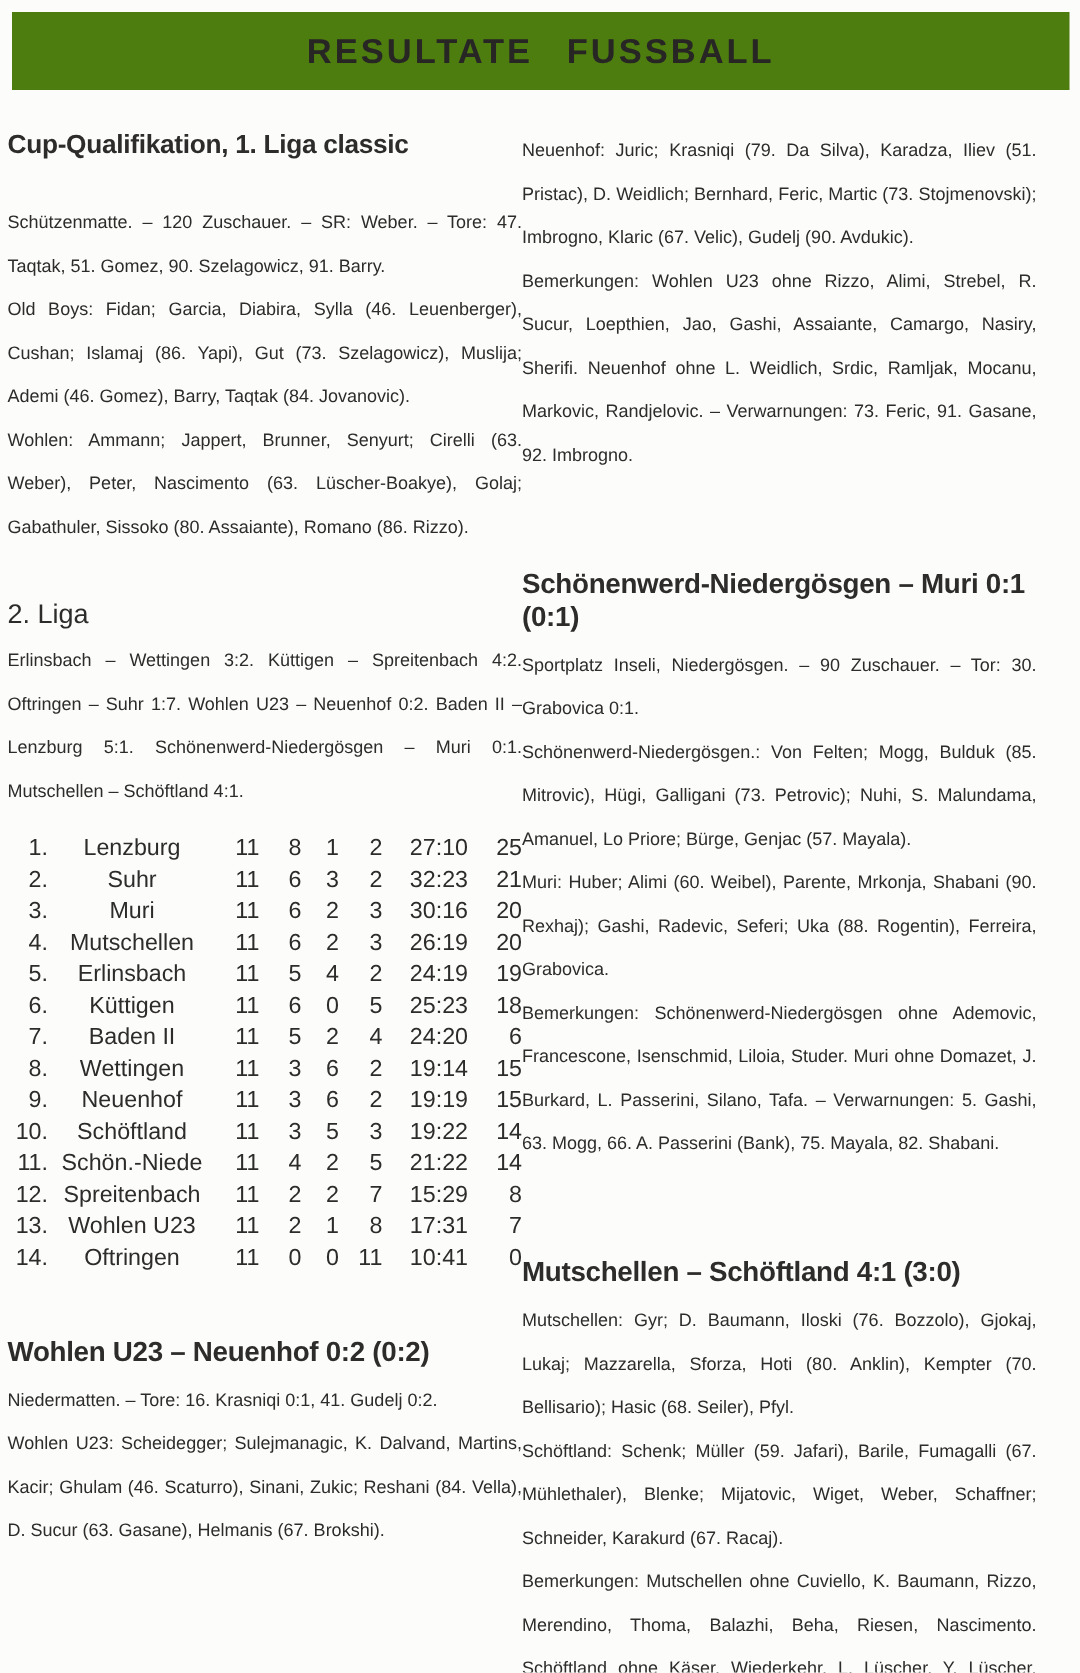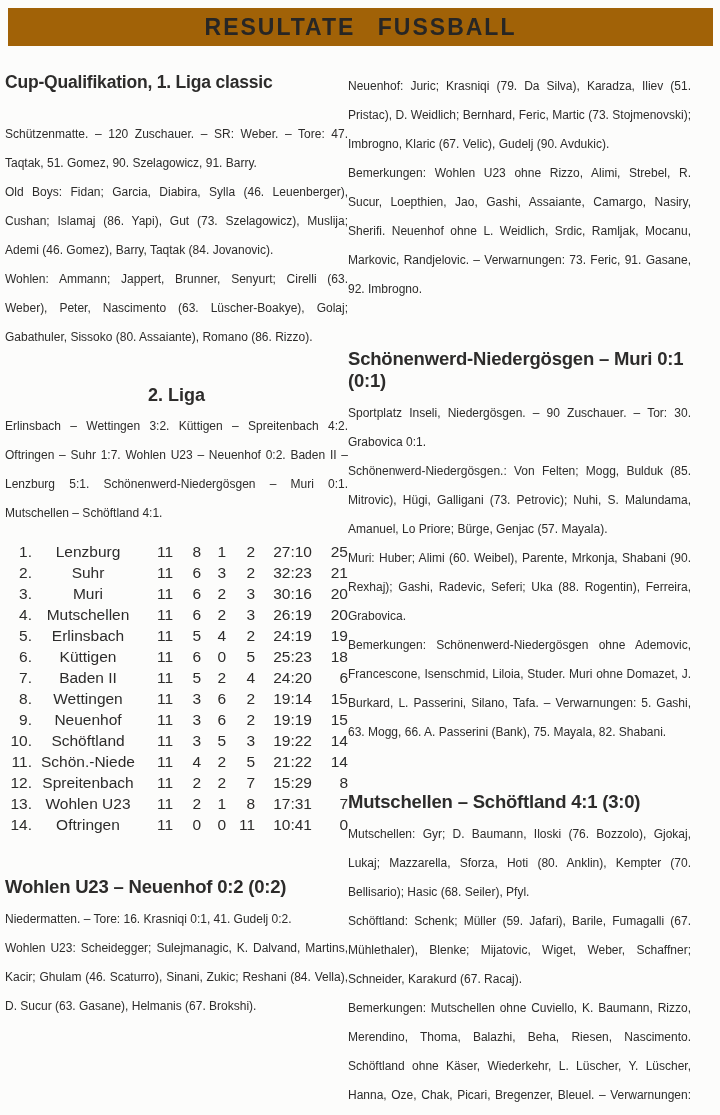--- a/index.html
+++ b/index.html
@@ -14,22 +14,22 @@
     font-family: "Liberation Sans", sans-serif;
     color: #2d2c2b;
   }
   .page {
     position: relative;
     width: 720px;
     height: 1115px;
   }
   .header-bar {
     margin: 8px 7px 0 8px;
-    height: 38px;
-    background: #a16207;
+    height: 52px;
+    background: #4d7c0f;
     display: flex;
     align-items: center;
     justify-content: center;
   }
   .header-title {
     font-size: 23px;
     font-weight: 700;
     letter-spacing: 2px;
     word-spacing: 14px;
     color: #272625;
@@ -58,39 +58,38 @@
     font-size: 12px;
     line-height: 29px;
     text-align: justify;
     margin: 0;
     hyphens: auto;
     -webkit-hyphens: auto;
   }
   .liga2-block { margin-top: 33px; }
   .liga2-title {
     font-size: 18px;
-    font-weight: 700;
+    font-weight: 400;
     margin: 0 0 6px 0;
-    text-align: center;
   }
   .league-table {
     margin-top: 13px;
     width: 100%;
   }
   .trow {
     display: grid;
     grid-template-columns: 27px 1fr 38px 28px 25px 29px 57px 36px;
     line-height: 21px;
     font-size: 15.5px;
   }
   .c-rank  { text-align: right; }
   .c-team  { text-align: center; padding-left: 9px; overflow: hidden; white-space: nowrap; }
   .c-num, .c-goals, .c-pts { text-align: right; }
   .match-block-bottom { margin-top: 41px; }
-  .match-block-right { margin-top: 44px; }
+  .match-block-right { margin-top: 60px; }
 </style>
 </head>
 <body>
 
 <div class="page">
 
   <div class="header-bar">
     <span class="header-title">RESULTATE FUSSBALL</span>
   </div>
 

